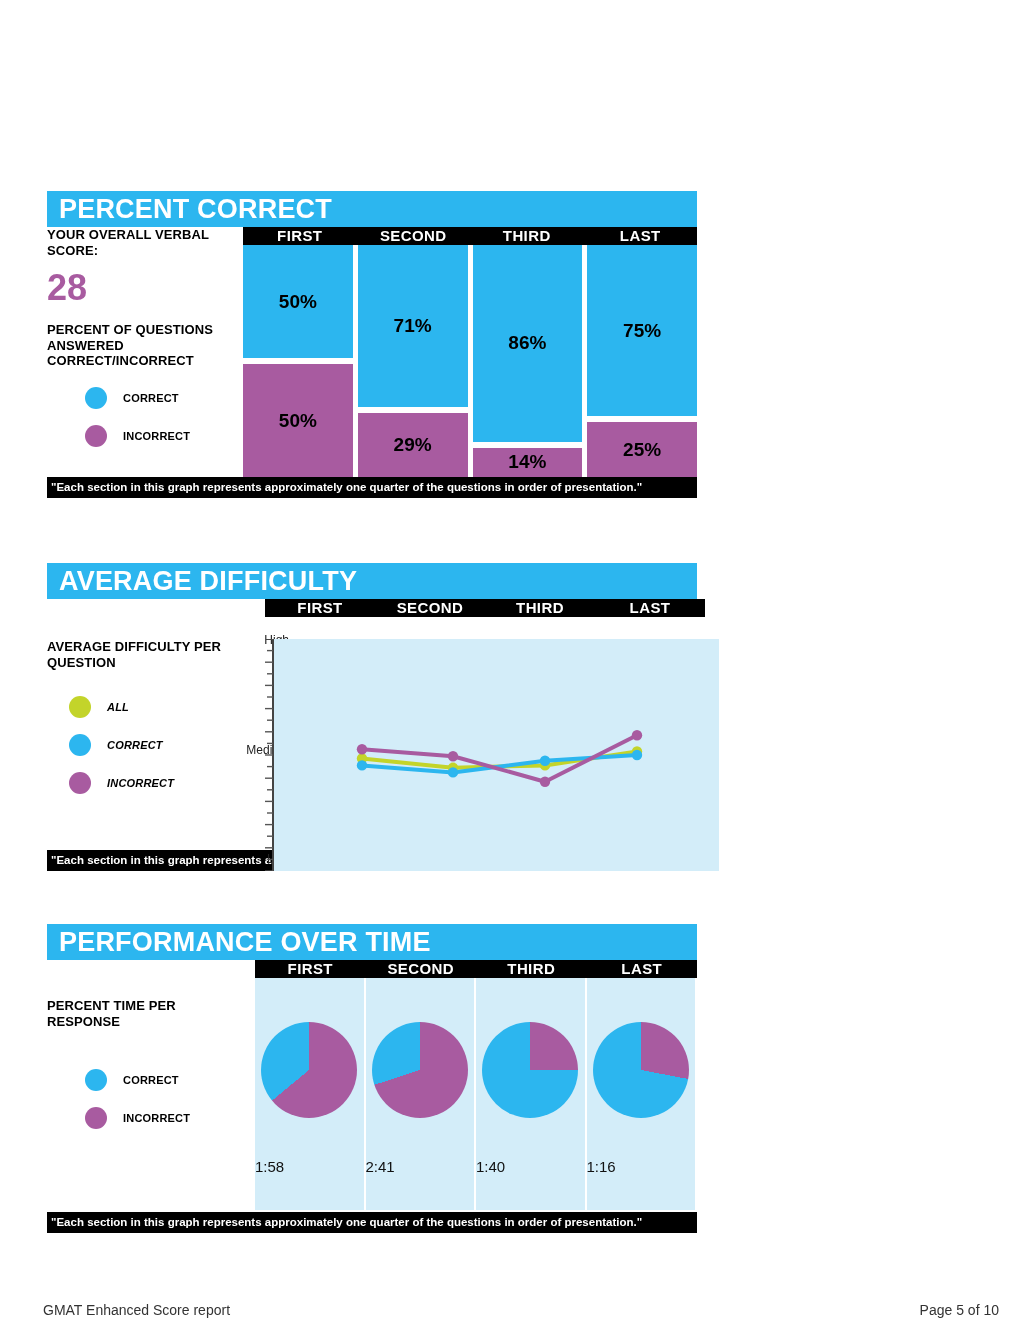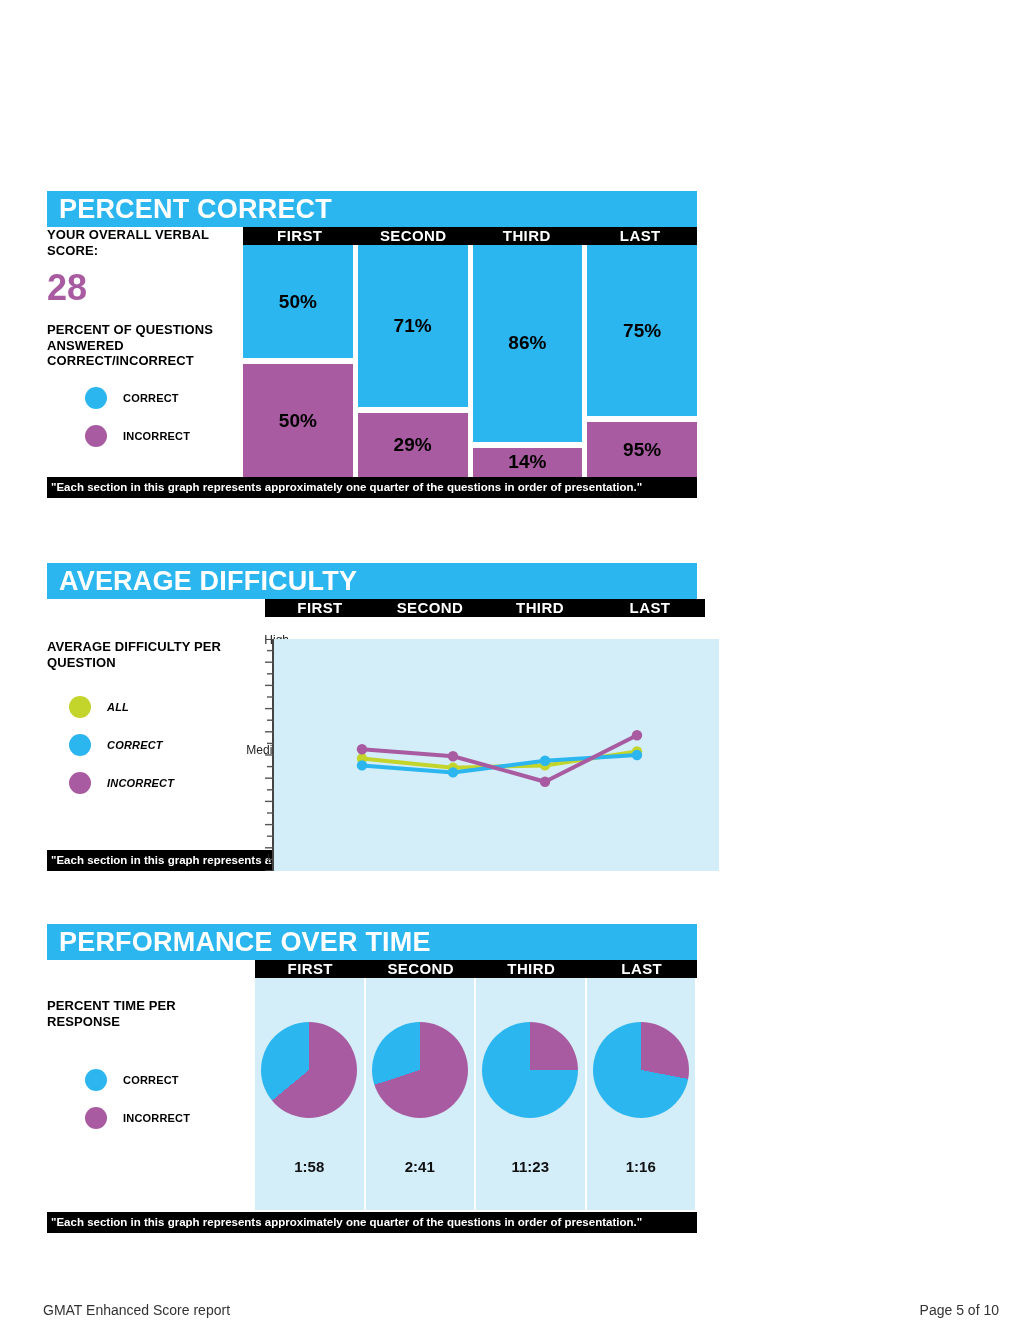--- a/index.html
+++ b/index.html
@@ -64,22 +64,22 @@
   
   .linewrap{position:relative;width:454px;height:232px;}
   .ylab{position:absolute;right:0;font-size:12px;color:#222;text-align:right;white-space:nowrap;}
 
   
   .piewrap{position:relative;width:440px;height:232px;background:#d3edf9;display:flex;}
   .piecell{flex:1 1 0;position:relative;border-right:2px solid #ffffff;}
   .piecell:last-child{border-right:none;}
   .pie{position:absolute;left:50%;top:44px;transform:translateX(-50%);
        width:96px;height:96px;border-radius:50%;}
-  .pietime{position:absolute;left:0;right:0;top:180px;text-align:center;
-           font-size:15px;color:#111;font-weight:bold;}
+  .pietime{position:absolute;left:0;right:0;top:180px;text-align:left;
+           font-size:15px;color:#111;}
 
   .footer{
     position:absolute;left:32px;right:32px;top:1268px;
     display:flex;justify-content:space-between;
     font-size:14px;color:#333;
   }
 </style>
 </head>
 <body>
 
@@ -136,21 +136,21 @@
               </div>
               <div class="mseg mag" style="bottom: 0px; height: 29.48px;">
                 <span>14%</span>
               </div>
             </div>
             <div class="mcol" style="left: 344.25px; width: 109.75px;">
               <div class="mseg blue" style="top: 0px; height: 171px;">
                 <span>75%</span>
               </div>
               <div class="mseg mag" style="bottom: 0px; height: 55px;">
-                <span>95%</span>
+                <span>25%</span>
               </div>
             </div>
           </div>
       </div>
 
     </div>
 
     <div class="caption">"Each section in this graph represents approximately one quarter of the questions in order of presentation."</div>
   </div>
 
@@ -267,21 +267,21 @@
             <div class="piecell">
               <div class="pie" style="background: conic-gradient(rgb(168, 91, 160) 0deg, rgb(168, 91, 160) 230.4deg, rgb(44, 182, 239) 230.4deg, rgb(44, 182, 239) 360deg);"></div>
               <div class="pietime">1:58</div>
             </div>
             <div class="piecell">
               <div class="pie" style="background: conic-gradient(rgb(168, 91, 160) 0deg, rgb(168, 91, 160) 252deg, rgb(44, 182, 239) 252deg, rgb(44, 182, 239) 360deg);"></div>
               <div class="pietime">2:41</div>
             </div>
             <div class="piecell">
               <div class="pie" style="background: conic-gradient(rgb(168, 91, 160) 0deg, rgb(168, 91, 160) 90deg, rgb(44, 182, 239) 90deg, rgb(44, 182, 239) 360deg);"></div>
-              <div class="pietime">11:23</div>
+              <div class="pietime">1:40</div>
             </div>
             <div class="piecell">
               <div class="pie" style="background: conic-gradient(rgb(168, 91, 160) 0deg, rgb(168, 91, 160) 100.8deg, rgb(44, 182, 239) 100.8deg, rgb(44, 182, 239) 360deg);"></div>
               <div class="pietime">1:16</div>
             </div>
           </div>
       </div>
 
     </div>
 

